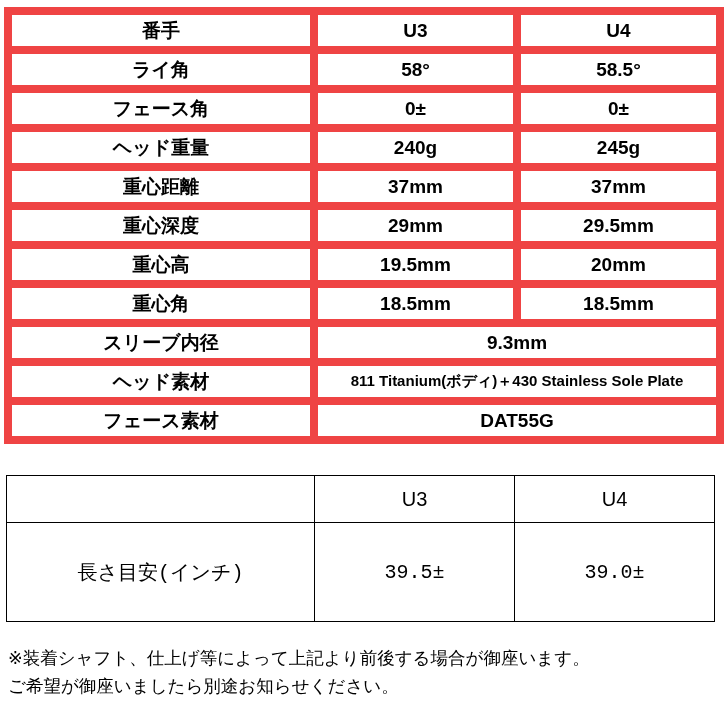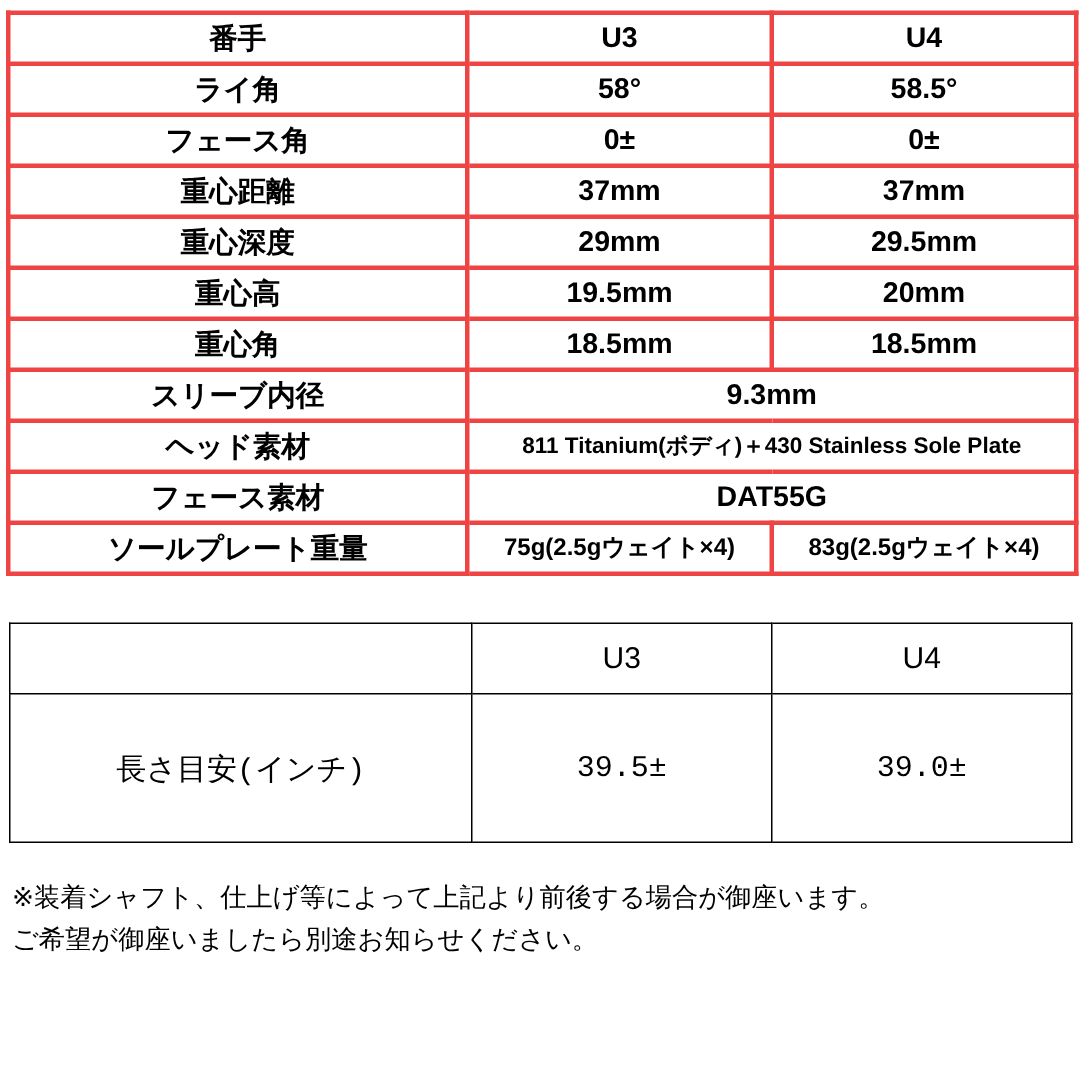--- a/index.html
+++ b/index.html
@@ -17,21 +17,21 @@
     overflow: hidden;
   }
   
   table.spec {
     border-collapse: collapse;
     table-layout: fixed;
     width: 712px;
     margin: 7px 0 0 4px;
   }
   table.spec td {
-    border: 3px solid #ef4444;
+    border: 8px solid #ef4444;
     text-align: center;
     vertical-align: middle;
     height: 31px;
     padding: 0 2px;
     font-weight: 700;
     font-size: 19px;
     white-space: nowrap;
     overflow: hidden;
   }
   table.spec col.c-label { width: 306px; }
@@ -87,20 +87,25 @@
       <td>ライ角</td>
       <td>58°</td>
       <td>58.5°</td>
     </tr>
     <tr>
       <td>フェース角</td>
       <td>0±</td>
       <td>0±</td>
     </tr>
     <tr>
+      <td>ヘッド重量</td>
+      <td>240g</td>
+      <td>245g</td>
+    </tr>
+    <tr>
       <td>重心距離</td>
       <td>37mm</td>
       <td>37mm</td>
     </tr>
     <tr>
       <td>重心深度</td>
       <td>29mm</td>
       <td>29.5mm</td>
     </tr>
     <tr>
@@ -117,25 +122,20 @@
       <td>スリーブ内径</td>
       <td colspan="2">9.3mm</td>
     </tr>
     <tr>
       <td>ヘッド素材</td>
       <td colspan="2" class="small">811 Titanium(ボディ)＋430 Stainless Sole Plate</td>
     </tr>
     <tr>
       <td>フェース素材</td>
       <td colspan="2">DAT55G</td>
-    </tr>
-    <tr>
-      <td>ソールプレート重量</td>
-      <td class="med">75g(2.5gウェイト×4)</td>
-      <td class="med">83g(2.5gウェイト×4)</td>
     </tr>
   </tbody>
     </table>
 
   <table class="len">
     <colgroup>
         <col class="c-label">
         <col class="c-val">
         <col class="c-val">
       </colgroup>

